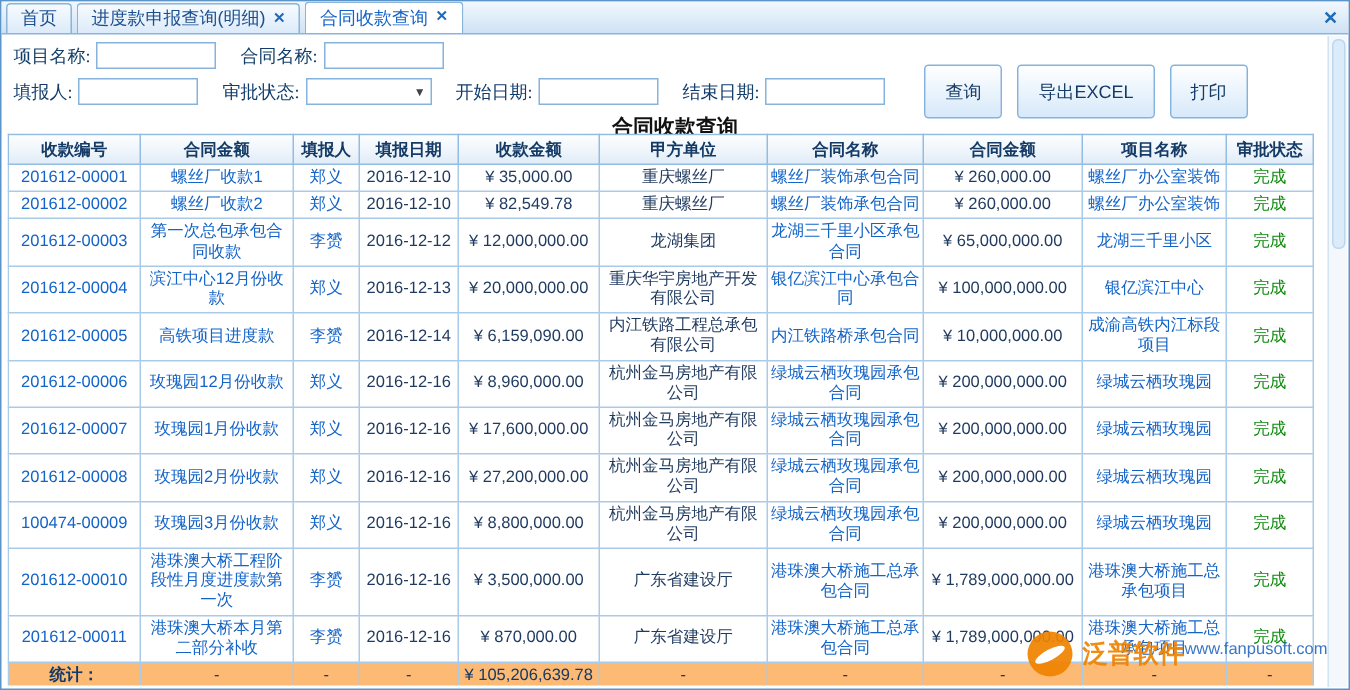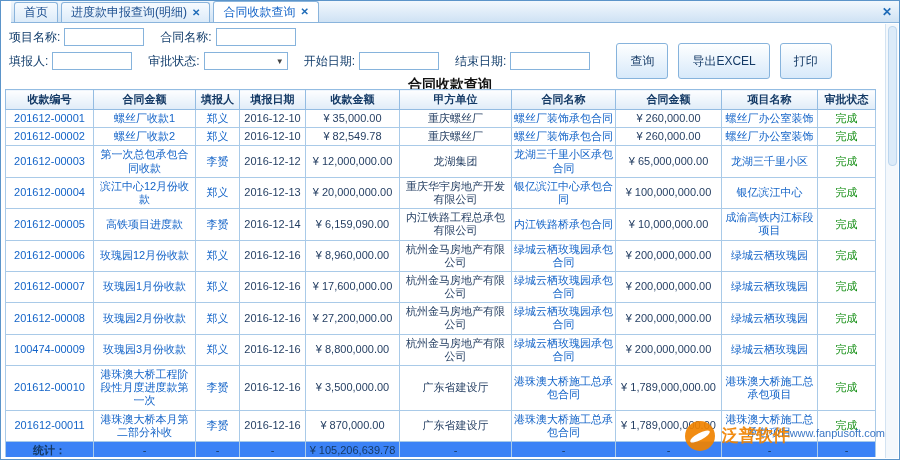--- a/index.html
+++ b/index.html
@@ -1,50 +1,50 @@
 <!DOCTYPE html>
 <html><head>
 <meta charset="utf-8">
 <style>
   * { box-sizing: border-box; margin: 0; padding: 0; font-family: "Liberation Sans", sans-serif; }
   html,body { width: 900px; height: 460px; background:#fff; }
   .window { position:relative; width:900px; height:460px; border:1px solid #5b94c9; background:#fff; overflow:hidden; }
 
   
-  .tabbar { height:22px; background:linear-gradient(#f2f8fd,#cfe2f4); border-bottom:1px solid #8ab4dc; display:flex; align-items:flex-end; padding-left:3px;margin-left:10px; }
+  .tabbar { height:22px; background:linear-gradient(#f2f8fd,#cfe2f4); border-bottom:1px solid #8ab4dc; display:flex; align-items:flex-end; padding-left:3px; }
   .tab { height:20px; display:flex; align-items:center; gap:5px; padding:0 9px; font-size:12px; color:#1b4e8f;
          background:linear-gradient(#f7fbff,#dcebf9); border:1px solid #8ab4dc; border-bottom:none;
          border-radius:3px 3px 0 0; margin-right:3px; cursor:pointer; white-space:nowrap; }
   .tab.active { background:#fff; color:#1464c8; height:21px; }
   .tclose { color:#1e6bb8; font-size:10px; font-weight:bold; line-height:1; }
   .allclose { margin-left:auto; margin-right:7px; align-self:center; color:#1e6bb8; font-weight:bold; font-size:12px; cursor:pointer; }
 
   
   .filters { padding:4px 8px 0 8px; font-size:12px; color:#123d6b; }
   .frow { display:flex; align-items:center; margin-bottom:4px; height:20px; }
   .fgroup { display:flex; align-items:center; margin-right:16px; }
-  .fgroup label { margin-right:4px; white-space:nowrap; }
+  .fgroup label { margin-right:4px; white-space:nowrap;font-family:Liberation Serif, serif; }
   .fin { width:80px; height:18px; border:1px solid #86b3dc; font-size:12px; padding:0 3px; background:#fff; }
   .fselect { width:84px; height:18px; border:1px solid #86b3dc; background:#fff; display:flex; align-items:center; justify-content:flex-end; padding-right:3px; cursor:pointer; }
   .fselect .arrow { font-size:8px; color:#444; }
   .btn { height:36px; padding:0 13px; margin-left:10px; border:1px solid #86b3dc; border-radius:3px;
          background:linear-gradient(#feffff,#d7e9fa); font-size:12px; color:#143a66; cursor:pointer; white-space:nowrap; }
 
   
   .page-title { text-align:center; font-size:14px; font-weight:bold; color:#111; height:18px; line-height:18px; }
 
   
   .tablewrap { position:absolute; left:4px; top:88px; width:872px; bottom:2px; overflow:hidden; }
   table { width:870px; border-collapse:collapse; table-layout:fixed; font-size:11px; }
   th { background:linear-gradient(#fdfeff,#e0ecf8); border:1px solid #93bce2; padding:2px 2px; color:#143a66; font-weight:bold; font-size:11px; }
   td { border:1px solid #a9cae8; padding:2px 2px; text-align:center; color:#1f3a5f; line-height:1.2; word-break:break-all; overflow:hidden; }
   .nowrap { white-space:nowrap; }
   .link { color:#1464c8; cursor:pointer; text-decoration:none; }
   .status { color:#0a8a0a; }
-  .summary-row td { background:#3b82f6; color:#143a66;margin-top:48px; }
+  .summary-row td { background:#fdba74; color:#143a66;margin-top:48px; }
   .summary-row td:first-child { font-weight:bold; }
 
   
   .vscroll { position:absolute; top:23px; right:1px; bottom:1px; width:13px; background:#f4f8fc; border-left:1px solid #d3e3f2; }
   .vthumb { position:absolute; top:2px; left:2px; width:9px; height:140px; background:#dcebf9; border:1px solid #bcd6ee; border-radius:4px; }
 
   
   .watermark { position:absolute; right:14px; bottom:8px; display:flex; align-items:center; gap:7px; opacity:.92; pointer-events:none; }
   .wlogo { width:30px; height:30px; border-radius:50%; background:#f08300; position:relative; flex:0 0 auto; }
   .wlogo::after { content:""; position:absolute; left:4px; top:12px; width:22px; height:7px; background:#fff; border-radius:50%; transform:rotate(-28deg); }

